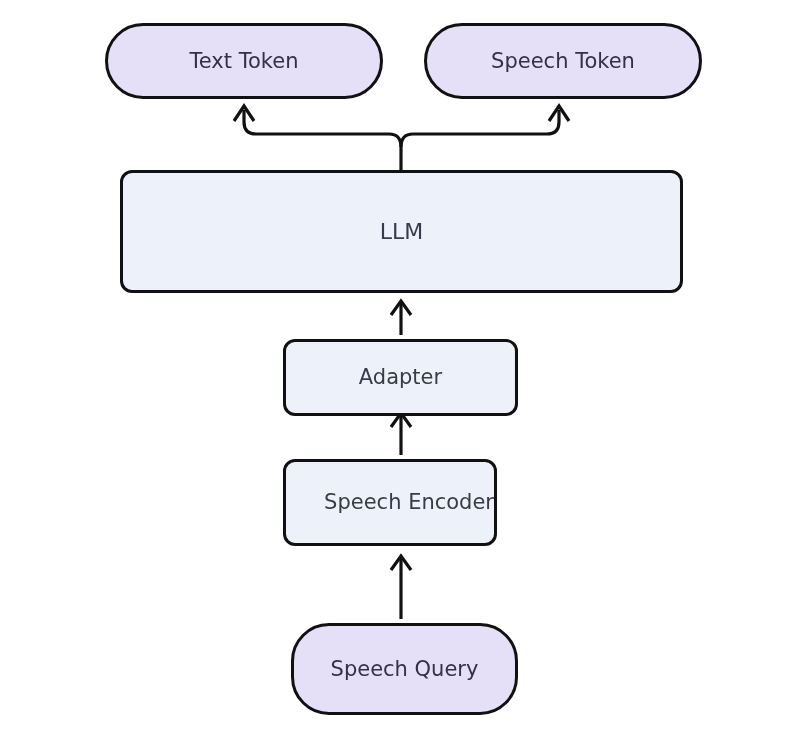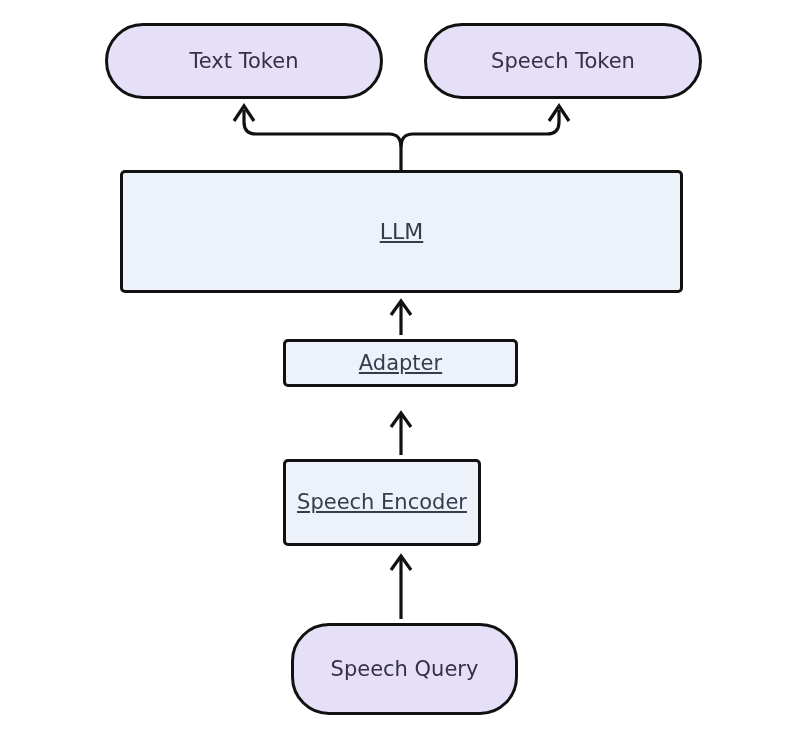--- a/index.html
+++ b/index.html
@@ -29,28 +29,27 @@
     white-space: nowrap;
   }
   .token {
     background: var(--token-fill, #e6dff8);
     color: var(--token-text, #352f49);
     border-radius: 38px;
   }
   .module {
     background: var(--module-fill, #edf1fa);
     color: var(--module-text, #363c4b);
-    border-radius: 5px;
-    text-decoration: underline;
+    border-radius: 12px;
   }
   #text-token     { left: 105px; top: 23px;  width: 278px; height: 76px; }
   #speech-token   { left: 424px; top: 23px;  width: 278px; height: 76px; }
   #llm            { left: 120px; top: 170px; width: 563px; height: 123px; font-size: 22px; }
-  #adapter        { left: 283px; top: 339px; width: 235px; height: 48px; }
-  #speech-encoder { left: 283px; top: 459px; width: 198px; height: 87px; }
+  #adapter        { left: 283px; top: 339px; width: 235px; height: 77px; }
+  #speech-encoder { left: 283px; top: 459px; width: 214px; height: 87px; justify-content: flex-end; }
   #speech-query   { left: 291px; top: 623px; width: 227px; height: 92px; }
   svg.arrows {
     position: absolute;
     left: 0;
     top: 0;
     pointer-events: none;
   }
   svg.arrows path {
     stroke: var(--arrow, #111111);
     stroke-width: 3.2;

